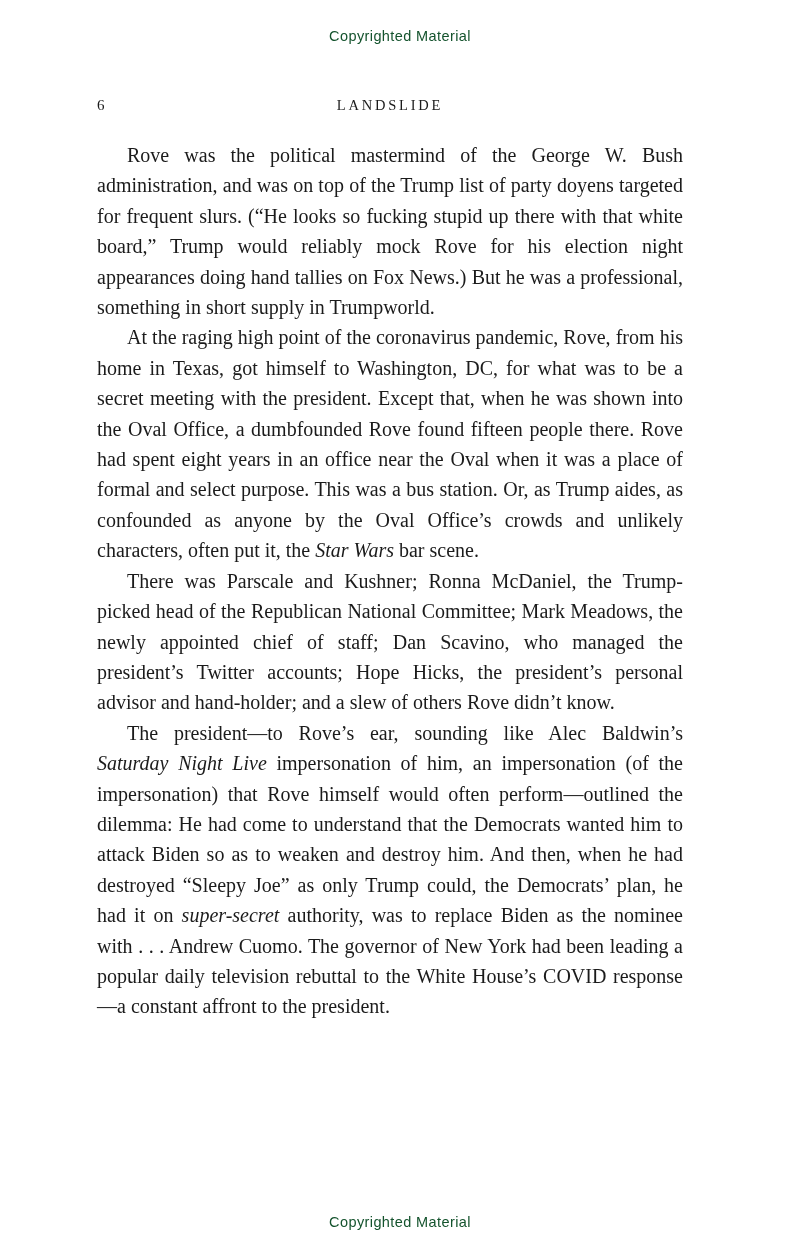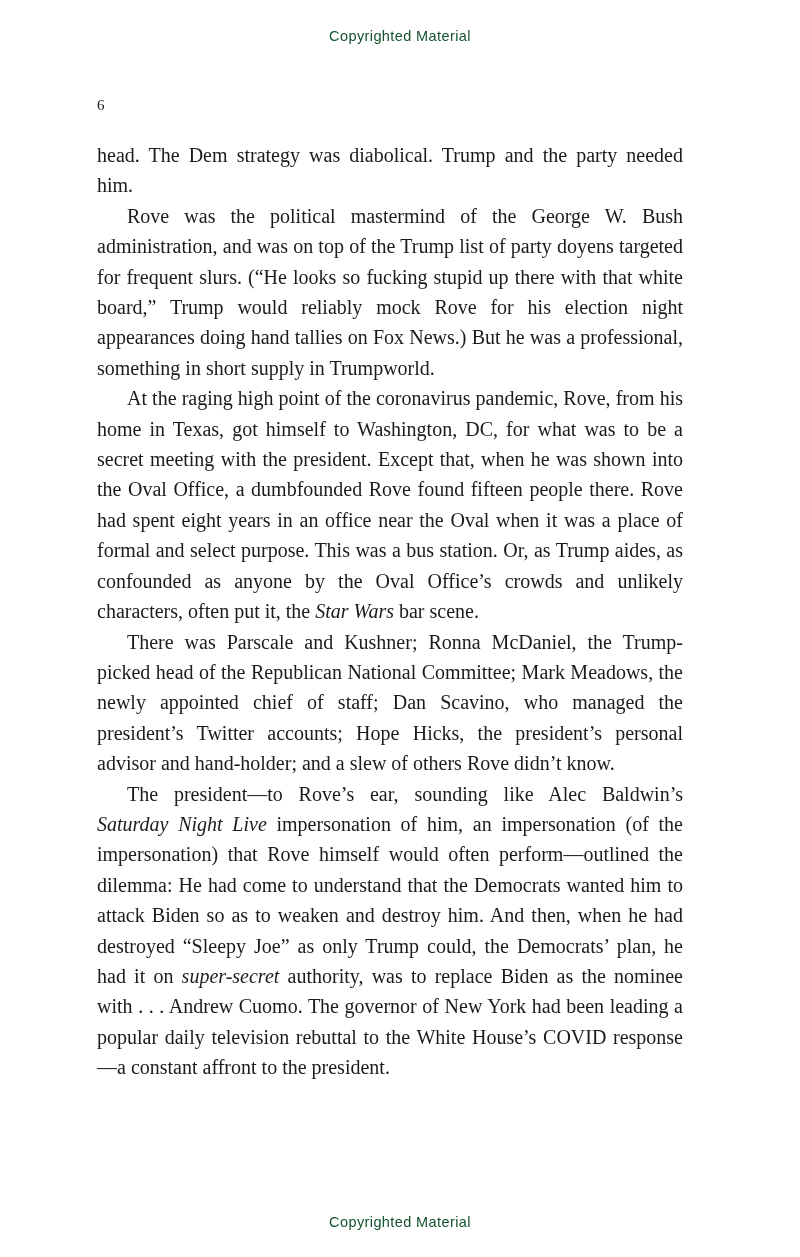--- a/index.html
+++ b/index.html
@@ -74,24 +74,24 @@
 </style>
 </head>
 <body>
 
 <div class="page">
 
   <div class="watermark top">Copyrighted Material</div>
 
   <div class="header">
     <span class="pagenum">6</span>
+    <span class="running-title">LANDSLIDE</span>
   </div>
 
   <div class="body-text" id="body-text">
-      <p><span>head. The Dem strategy was diabolical. Trump and the party needed him.</span></p>
       <p class="indent"><span>Rove was the political mastermind of the George W. Bush administration, and was on top of the Trump list of party doyens targeted for frequent slurs. (“He looks so fucking stupid up there with that white board,” Trump would reliably mock Rove for his election night appearances doing hand tallies on Fox News.) But he was a professional, something in short supply in Trumpworld.</span></p>
       <p class="indent"><span>At the raging high point of the coronavirus pandemic, Rove, from his home in Texas, got himself to Washington, DC, for what was to be a secret meeting with the president. Except that, when he was shown into the Oval Office, a dumbfounded Rove found fifteen people there. Rove had spent eight years in an office near the Oval when it was a place of formal and select purpose. This was a bus station. Or, as Trump aides, as confounded as anyone by the Oval Office’s crowds and unlikely characters, often put it, the </span><i>Star Wars</i><span> bar scene.</span></p>
       <p class="indent"><span>There was Parscale and Kushner; Ronna McDaniel, the Trump-picked head of the Republican National Committee; Mark Meadows, the newly appointed chief of staff; Dan Scavino, who managed the president’s Twitter accounts; Hope Hicks, the president’s personal advisor and hand-holder; and a slew of others Rove didn’t know.</span></p>
       <p class="indent"><span>The president—to Rove’s ear, sounding like Alec Baldwin’s </span><i>Saturday Night Live</i><span> impersonation of him, an impersonation (of the impersonation) that Rove himself would often perform—outlined the dilemma: He had come to understand that the Democrats wanted him to attack Biden so as to weaken and destroy him. And then, when he had destroyed “Sleepy Joe” as only Trump could, the Democrats’ plan, he had it on </span><i>super-secret</i><span> authority, was to replace Biden as the nominee with . . . Andrew Cuomo. The governor of New York had been leading a popular daily television rebuttal to the White House’s COVID response—a constant affront to the president.</span></p>
     </div>
 
   <div class="watermark bottom">Copyrighted Material</div>
 
 </div>
 

